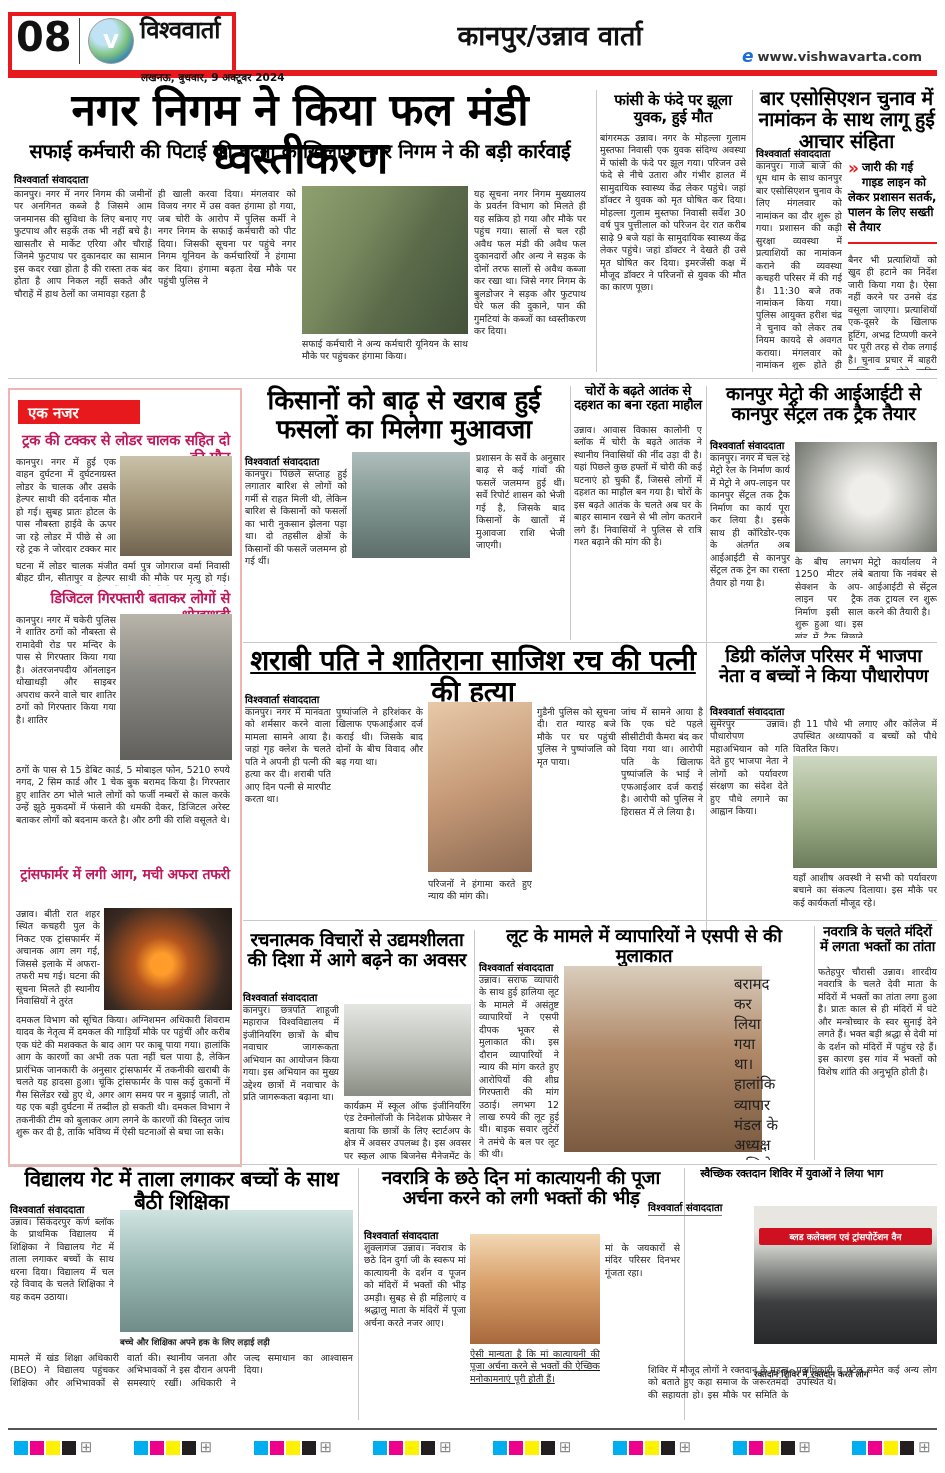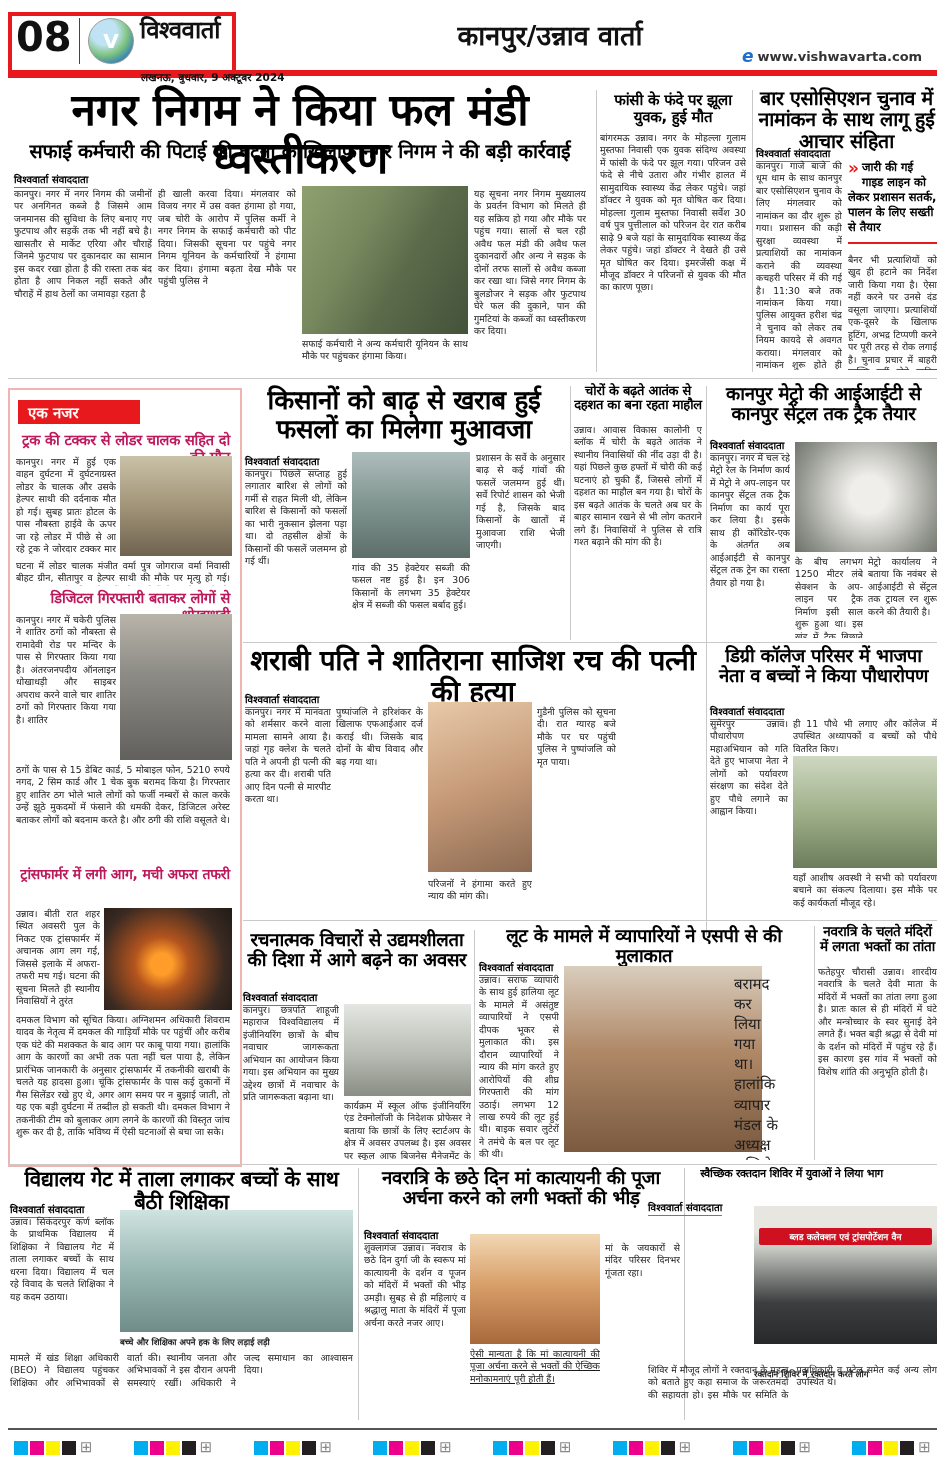--- a/index.html
+++ b/index.html
@@ -94,53 +94,53 @@
   <div class="abs bd" style="left:16px;top:456px;width:100px;height:100px;">कानपुर। नगर में हुई एक वाहन दुर्घटना में दुर्घटनाग्रस्त लोडर के चालक और उसके हेल्पर साथी की दर्दनाक मौत हो गई। सुबह प्रातः होटल के पास नौबस्ता हाईवे के ऊपर जा रहे लोडर में पीछे से आ रहे ट्रक ने जोरदार टक्कर मार दी।</div>
   <div class="abs bd" style="left:16px;top:560px;width:214px;height:26px;">घटना में लोडर चालक मंजीत वर्मा पुत्र जोगराज वर्मा निवासी बीहट ग्रीन, सीतापुर व हेल्पर साथी की मौके पर मृत्यु हो गई। सूचना पर पहुंची पुलिस ने शवों को कब्जे में लेकर पोस्टमार्टम के लिए भेजा।</div>
 
   <div class="abs hll" style="left:16px;top:590px;width:214px;font-size:14.5px;">डिजिटल गिरफ्तारी बताकर लोगों से धोखाधड़ी</div>
   <div class="ph ph-fraud" style="left:120px;top:614px;width:112px;height:146px;"></div>
   <div class="abs bd" style="left:16px;top:614px;width:100px;height:146px;">कानपुर। नगर में चकेरी पुलिस ने शातिर ठगों को नौबस्ता से रामादेवी रोड पर मन्दिर के पास से गिरफ्तार किया गया है। अंतरजनपदीय ऑनलाइन धोखाधड़ी और साइबर अपराध करने वाले चार शातिर ठगों को गिरफ्तार किया गया है। शातिर</div>
   <div class="abs bd" style="left:16px;top:764px;width:214px;height:98px;">ठगों के पास से 15 डेबिट कार्ड, 5 मोबाइल फोन, 5210 रुपये नगद, 2 सिम कार्ड और 1 चेक बुक बरामद किया है। गिरफ्तार हुए शातिर ठग भोले भाले लोगों को फर्जी नम्बरों से काल करके उन्हें झूठे मुकदमों में फंसाने की धमकी देकर, डिजिटल अरेस्ट बताकर लोगों को बदनाम करते है। और ठगी की राशि वसूलते थे।</div>
 
   <div class="abs hll" style="left:16px;top:866px;width:214px;font-size:14px;">ट्रांसफार्मर में लगी आग, मची अफरा तफरी</div>
   <div class="ph ph-fire" style="left:104px;top:908px;width:128px;height:102px;"></div>
-  <div class="abs bd" style="left:16px;top:908px;width:84px;height:102px;">उन्नाव। बीती रात शहर स्थित अवसरी पुल के निकट एक ट्रांसफार्मर में अचानक आग लग गई, जिससे इलाके में अफरा-तफरी मच गई। घटना की सूचना मिलते ही स्थानीय निवासियों ने तुरंत</div>
+  <div class="abs bd" style="left:16px;top:908px;width:84px;height:102px;">उन्नाव। बीती रात शहर स्थित कचहरी पुल के निकट एक ट्रांसफार्मर में अचानक आग लग गई, जिससे इलाके में अफरा-तफरी मच गई। घटना की सूचना मिलते ही स्थानीय निवासियों ने तुरंत</div>
   <div class="abs bd" style="left:16px;top:1014px;width:214px;height:142px;">दमकल विभाग को सूचित किया। अग्निशमन अधिकारी शिवराम यादव के नेतृत्व में दमकल की गाड़ियाँ मौके पर पहुंचीं और करीब एक घंटे की मशक्कत के बाद आग पर काबू पाया गया। हालांकि आग के कारणों का अभी तक पता नहीं चल पाया है, लेकिन प्रारंभिक जानकारी के अनुसार ट्रांसफार्मर में तकनीकी खराबी के चलते यह हादसा हुआ। चूंकि ट्रांसफार्मर के पास कई दुकानों में गैस सिलेंडर रखे हुए थे, अगर आग समय पर न बुझाई जाती, तो यह एक बड़ी दुर्घटना में तब्दील हो सकती थी। दमकल विभाग ने तकनीकी टीम को बुलाकर आग लगने के कारणों की विस्तृत जांच शुरू कर दी है, ताकि भविष्य में ऐसी घटनाओं से बचा जा सके।</div>
 
   <div class="abs hl" style="left:243px;top:386px;width:322px;font-size:26px;">किसानों को बाढ़ से खराब हुई फसलों का मिलेगा मुआवजा</div>
   <div class="abs" style="left:245px;top:450px;"><span class="by">विश्ववार्ता संवाददाता</span></div>
   <div class="ph ph-flood" style="left:352px;top:452px;width:118px;height:106px;"></div>
   <div class="abs bd" style="left:245px;top:468px;width:102px;height:170px;">कानपुर। पिछले सप्ताह हुई लगातार बारिश से लोगों को गर्मी से राहत मिली थी, लेकिन बारिश से किसानों को फसलों का भारी नुकसान झेलना पड़ा था। दो तहसील क्षेत्रों के किसानों की फसलें जलमग्न हो गई थीं।</div>
-  <div class="abs bd" style="left:352px;top:562px;width:118px;height:76px;">गांव की 35 हेक्टेयर सब्जी की फसल नष्ट हुई है। इन 306 किसानों के लगभग 35 हेक्टेयर क्षेत्र में सब्जी की फसल बर्बाद हुई।</div>
   <div class="abs bd" style="left:476px;top:452px;width:89px;height:186px;">प्रशासन के सर्वे के अनुसार बाढ़ से कई गांवों की फसलें जलमग्न हुई थीं। सर्वे रिपोर्ट शासन को भेजी गई है, जिसके बाद किसानों के खातों में मुआवजा राशि भेजी जाएगी।</div>
 
   <div class="abs vline" style="left:570px;top:386px;height:254px;"></div>
 
   <div class="abs hl" style="left:574px;top:384px;width:128px;font-size:13px;">चोरों के बढ़ते आतंक से दहशत का बना रहता माहौल</div>
   <div class="abs bd" style="left:574px;top:424px;width:128px;height:216px;">उन्नाव। आवास विकास कालोनी ए ब्लॉक में चोरी के बढ़ते आतंक ने स्थानीय निवासियों की नींद उड़ा दी है। यहां पिछले कुछ हफ्तों में चोरी की कई घटनाएं हो चुकी हैं, जिससे लोगों में दहशत का माहौल बन गया है। चोरों के इस बढ़ते आतंक के चलते अब घर के बाहर सामान रखने से भी लोग कतराने लगे हैं। निवासियों ने पुलिस से रात्रि गश्त बढ़ाने की मांग की है।</div>
 
   <div class="abs vline" style="left:706px;top:386px;height:549px;"></div>
 
   <div class="abs hl" style="left:710px;top:384px;width:227px;font-size:18.5px;">कानपुर मेट्रो की आईआईटी से कानपुर सेंट्रल तक ट्रैक तैयार</div>
   <div class="abs" style="left:710px;top:434px;"><span class="by">विश्ववार्ता संवाददाता</span></div>
   <div class="ph ph-tunnel" style="left:795px;top:442px;width:142px;height:110px;"></div>
   <div class="abs bd" style="left:710px;top:452px;width:80px;height:186px;">कानपुर। नगर में चल रहे मेट्रो रेल के निर्माण कार्य में मेट्रो ने अप-लाइन पर कानपुर सेंट्रल तक ट्रैक निर्माण का कार्य पूरा कर लिया है। इसके साथ ही कॉरिडोर-एक के अंतर्गत अब आईआईटी से कानपुर सेंट्रल तक ट्रेन का रास्ता तैयार हो गया है।</div>
   <div class="abs bd" style="left:795px;top:556px;width:68px;height:82px;">के बीच लगभग 1250 मीटर लंबे सेक्शन के अप-लाइन पर ट्रैक निर्माण इसी साल शुरू हुआ था। इस खंड में ट्रैक बिछाने का काम तेजी से पूरा किया गया।</div>
   <div class="abs bd" style="left:868px;top:556px;width:69px;height:82px;">मेट्रो कार्यालय ने बताया कि नवंबर से आईआईटी से सेंट्रल तक ट्रायल रन शुरू करने की तैयारी है।</div>
 
   <div class="abs hline" style="left:243px;top:642px;width:694px;"></div>
 
-  <div class="abs hl" style="left:243px;top:646px;width:460px;font-size:28px;">शराबी पति ने शातिराना साजिश रच की पत्नी की हत्या</div>
+  <div class="abs hl" style="left:243px;top:646px;width:460px;font-size:28px;text-decoration:underline;">शराबी पति ने शातिराना साजिश रच की पत्नी की हत्या</div>
   <div class="abs" style="left:245px;top:688px;"><span class="by">विश्ववार्ता संवाददाता</span></div>
   <div class="ph ph-victim" style="left:428px;top:702px;width:104px;height:170px;"></div>
   <div class="abs bd" style="left:336px;top:706px;width:87px;height:228px;">पुष्पांजलि ने हरिशंकर के खिलाफ एफआईआर दर्ज कराई थी। जिसके बाद दोनों के बीच विवाद और बढ़ गया था।</div>
   <div class="abs bd" style="left:245px;top:706px;width:86px;height:228px;">कानपुर। नगर में मानवता को शर्मसार करने वाला मामला सामने आया है। जहां गृह क्लेश के चलते पति ने अपनी ही पत्नी की हत्या कर दी। शराबी पति आए दिन पत्नी से मारपीट करता था।</div>
   <div class="abs bd" style="left:428px;top:878px;width:104px;height:56px;">परिजनों ने हंगामा करते हुए न्याय की मांग की।</div>
   <div class="abs bd" style="left:537px;top:706px;width:79px;height:228px;">गुडैनी पुलिस को सूचना दी। रात ग्यारह बजे मौके पर घर पहुंची पुलिस ने पुष्पांजलि को मृत पाया।</div>
+  <div class="abs bd" style="left:621px;top:706px;width:82px;height:228px;">जांच में सामने आया है कि एक घंटे पहले सीसीटीवी कैमरा बंद कर दिया गया था। आरोपी पति के खिलाफ पुष्पांजलि के भाई ने एफआईआर दर्ज कराई है। आरोपी को पुलिस ने हिरासत में ले लिया है।</div>
 
   <div class="abs hl" style="left:710px;top:646px;width:227px;font-size:18.5px;">डिग्री कॉलेज परिसर में भाजपा नेता व बच्चों ने किया पौधारोपण</div>
   <div class="abs" style="left:710px;top:700px;"><span class="by">विश्ववार्ता संवाददाता</span></div>
   <div class="abs bd" style="left:710px;top:718px;width:78px;height:216px;">सुमेरपुर उन्नाव। पौधारोपण महाअभियान को गति देते हुए भाजपा नेता ने लोगों को पर्यावरण संरक्षण का संदेश देते हुए पौधे लगाने का आह्वान किया।</div>
   <div class="abs bd" style="left:793px;top:718px;width:144px;height:34px;">ही 11 पौधे भी लगाए और कॉलेज में उपस्थित अध्यापकों व बच्चों को पौधे वितरित किए।</div>
   <div class="ph ph-plant" style="left:793px;top:756px;width:144px;height:112px;"></div>
   <div class="abs bd" style="left:793px;top:872px;width:144px;height:62px;">यहाँ आशीष अवस्थी ने सभी को पर्यावरण बचाने का संकल्प दिलाया। इस मौके पर कई कार्यकर्ता मौजूद रहे।</div>
 
   <div class="abs hline" style="left:243px;top:920px;width:694px;"></div>
 

